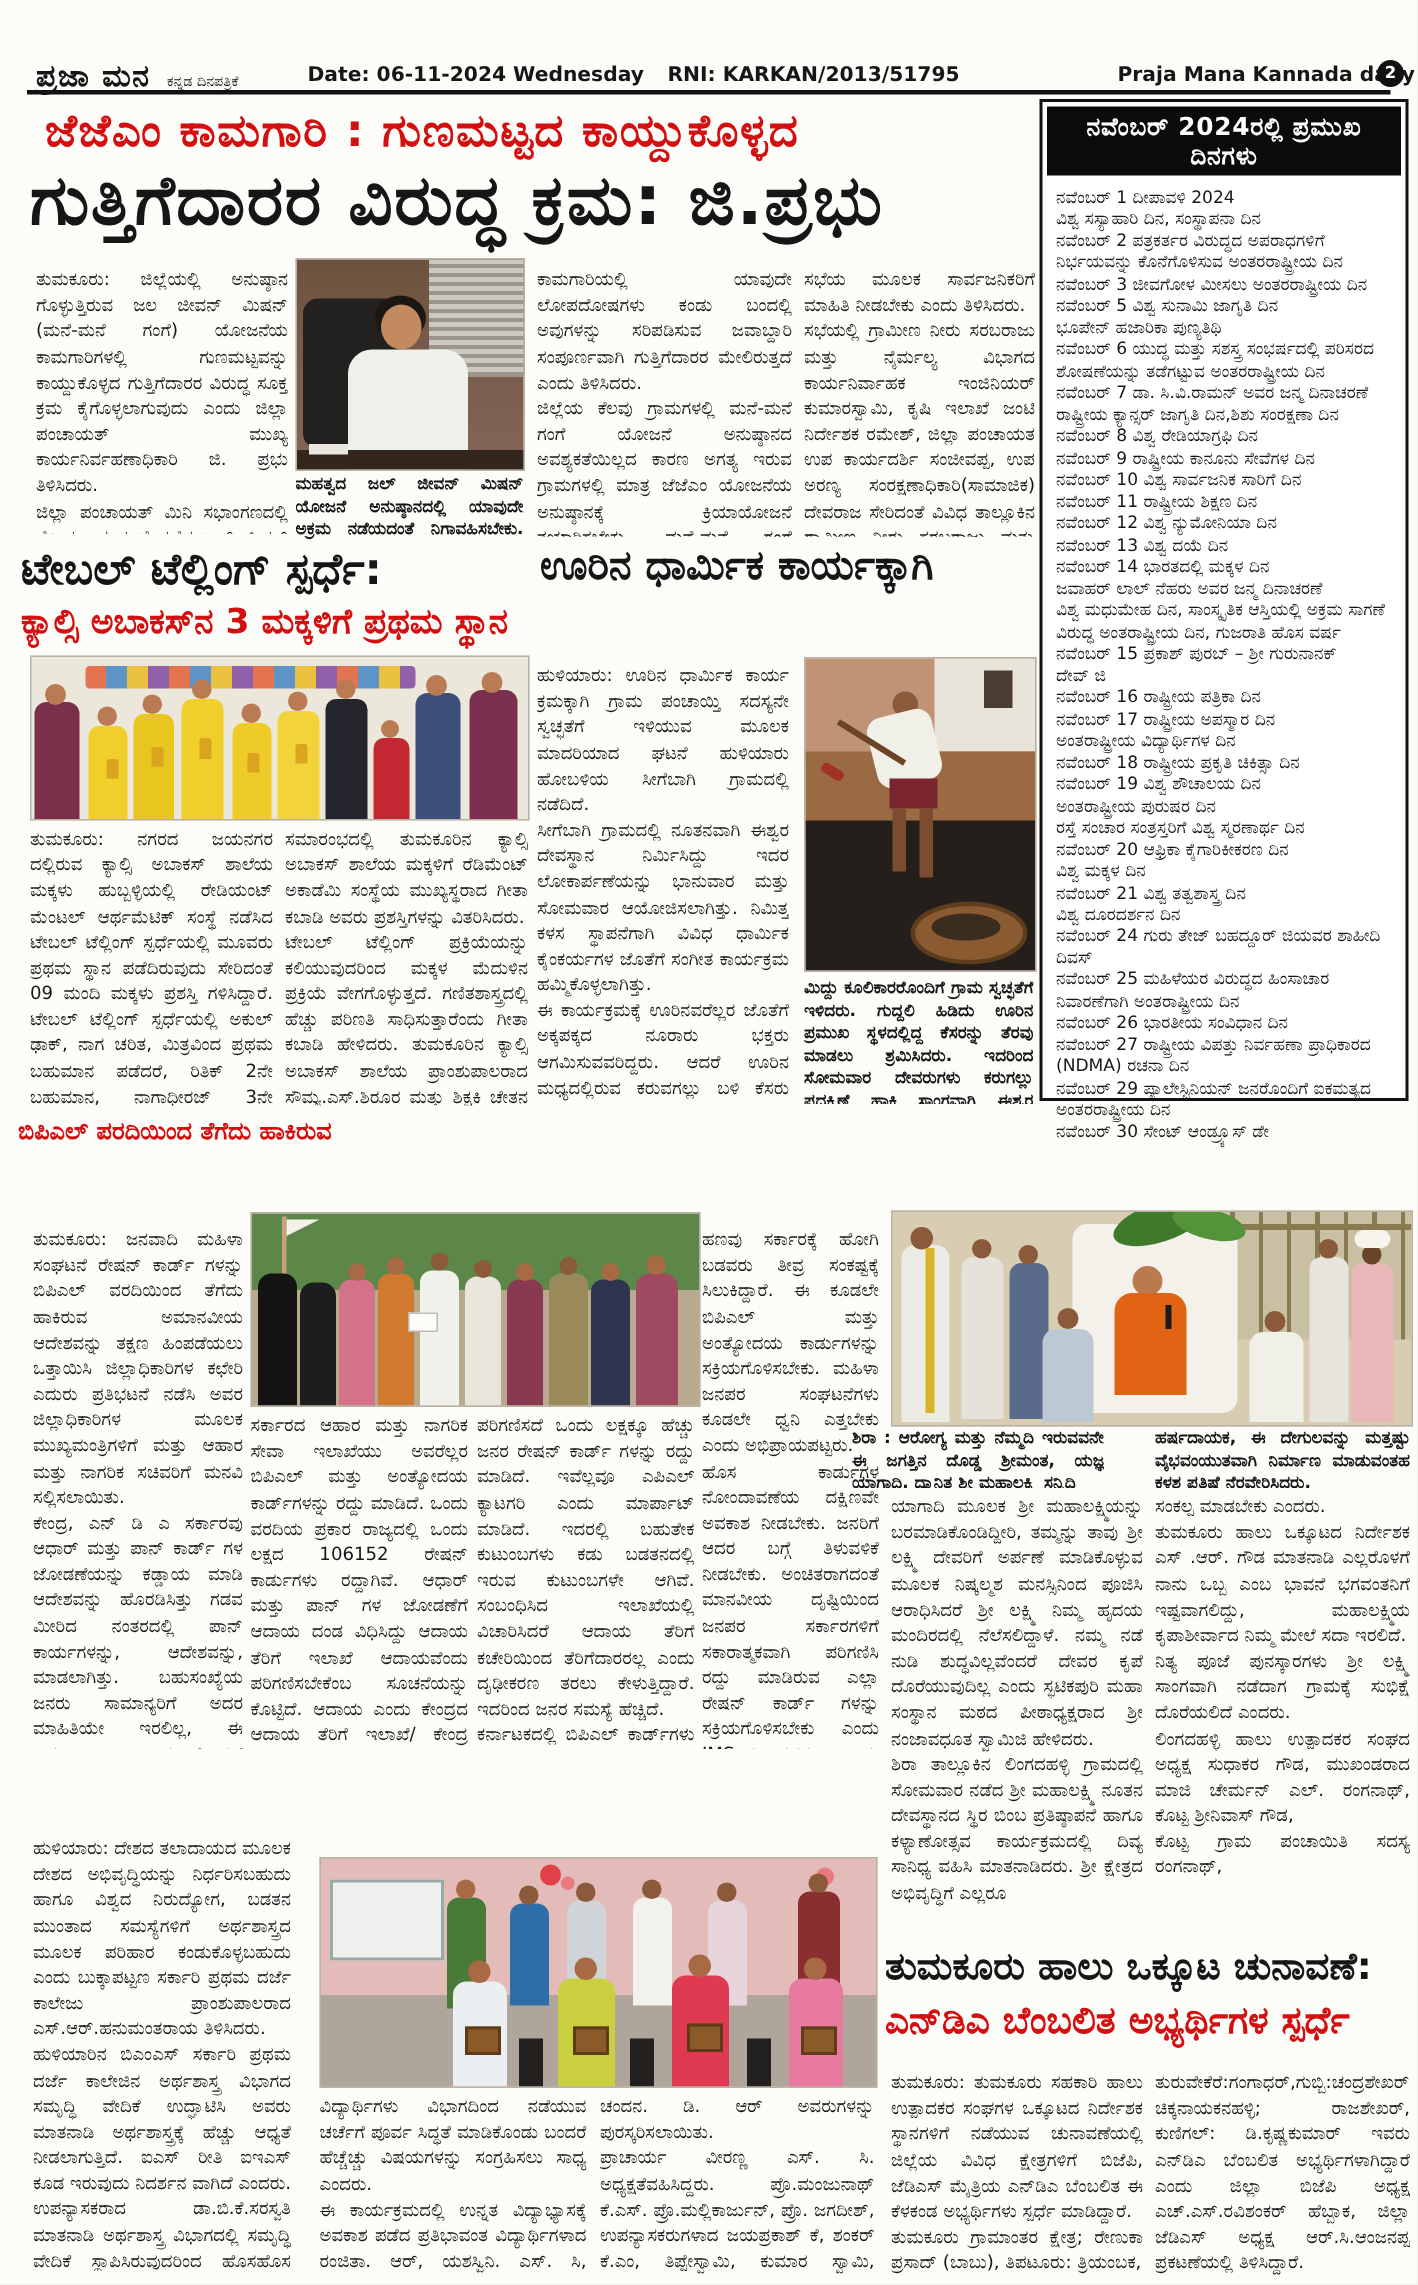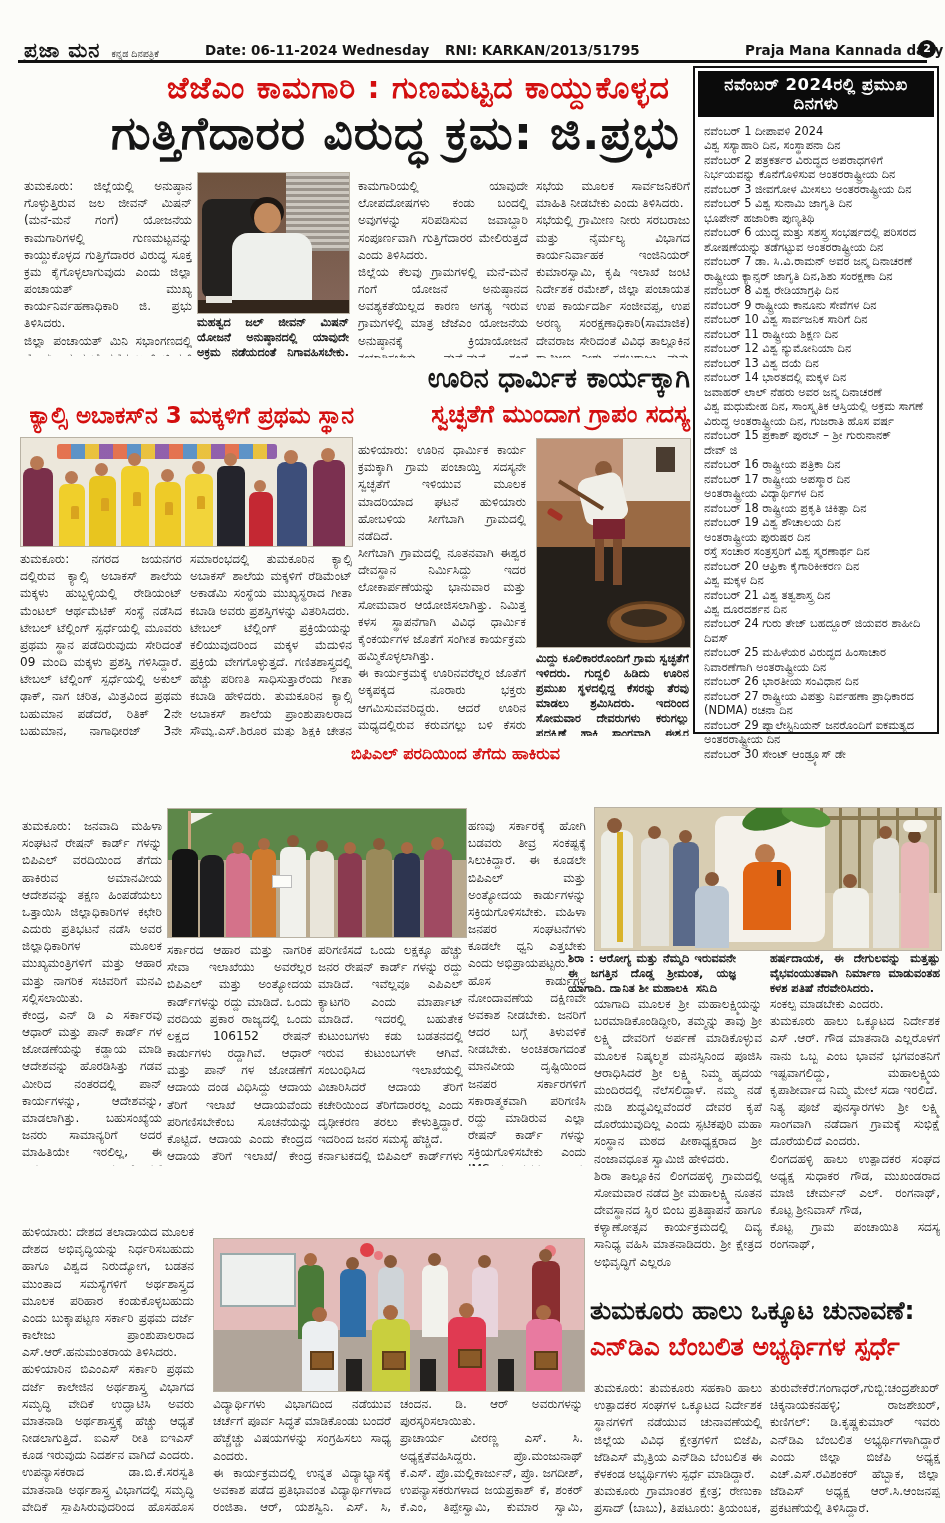--- a/index.html
+++ b/index.html
@@ -1,21 +1,21 @@
 <!DOCTYPE html>
 <html><head>
 <meta charset="utf-8">
 <style>
   html,body{margin:0;padding:0;background:#e9e7e2}
   .pg{position:relative;width:945px;height:1523px;margin:0 auto;background:#fcfcf9;
       font-family:"DejaVu Sans",sans-serif;color:#161616;overflow:hidden}
   .abs{position:absolute}
   .bt{font-size:12.1px;line-height:1.42;text-align:justify;white-space:pre-line;overflow:hidden}
   .cap{font-weight:bold;font-size:11.3px;line-height:1.32;text-align:justify;white-space:pre-line;overflow:hidden}
-  .hl{font-weight:bold;text-align:right}
+  .hl{font-weight:bold;text-align:left}
   .red{color:#d30f0f}
   .ph{position:absolute;overflow:hidden;background:#cfc8ba;border:1px solid #b9b2a4}
   .s{position:absolute}
   .rule{position:absolute;background:#111}
   .mast{font-weight:bold;font-size:13.5px}
   .evbox{position:absolute;border:2px solid #111;background:#fff}
   .evtitle{background:#0b0b0b;color:#fff;font-weight:bold;font-size:16.5px;text-align:center;
            margin:3px;padding:4px 2px;letter-spacing:.5px}
   .evlist{font-size:11.4px;line-height:1.27;padding:4px 9px 6px 9px;white-space:pre-line;text-align:justify}
 </style>
@@ -99,20 +99,21 @@
 ನವೆಂಬರ್ 25   ಮಹಿಳೆಯರ ವಿರುದ್ಧದ ಹಿಂಸಾಚಾರ
 ನಿವಾರಣೆಗಾಗಿ ಅಂತರಾಷ್ಟ್ರೀಯ ದಿನ
 ನವೆಂಬರ್ 26  ಭಾರತೀಯ ಸಂವಿಧಾನ ದಿನ
 ನವೆಂಬರ್ 27  ರಾಷ್ಟ್ರೀಯ ವಿಪತ್ತು ನಿರ್ವಹಣಾ ಪ್ರಾಧಿಕಾರದ
 (NDMA) ರಚನಾ ದಿನ
 ನವೆಂಬರ್ 29  ಪ್ಯಾಲೇಸ್ಟಿನಿಯನ್ ಜನರೊಂದಿಗೆ ಐಕಮತ್ಯದ
 ಅಂತರರಾಷ್ಟ್ರೀಯ ದಿನ
 ನವೆಂಬರ್ 30  ಸೇಂಟ್ ಆಂಡ್ರ್ಯೂಸ್ ಡೇ</div>
   </div>
 
+  <div class="abs hl" style="left:14px;top:362px;width:340px;font-size:29px">ಟೇಬಲ್ ಟೆಲ್ಲಿಂಗ್ ಸ್ಪರ್ಧೆ:</div>
   <div class="abs hl red" style="left:14px;top:402px;width:340px;font-size:23px">ಕ್ಯಾಲ್ಸಿ ಅಬಾಕಸ್‌ನ 3 ಮಕ್ಕಳಿಗೆ ಪ್ರಥಮ ಸ್ಥಾನ</div>
 
   <div class="ph" style="left:20px;top:437px;width:331px;height:108px;background:#ece7db">
     <div class="s" style="left:36px;top:6px;width:220px;height:15px;border-radius:3px;opacity:.8;
          background:repeating-linear-gradient(90deg,#e2562e 0 14px,#3a7ec2 14px 28px,#e9b818 28px 42px,#7a3fa0 42px 56px)"></div>
     <div class="s" style="left:2px;top:30px;width:30px;height:78px;background:#7a2f4a;border-radius:8px 8px 0 0"></div>
     <div class="s" style="left:9px;top:18px;width:14px;height:14px;border-radius:50%;background:#b97a54"></div>
     <div class="s" style="left:38px;top:46px;width:26px;height:62px;background:#f0cf2b;border-radius:7px 7px 0 0"></div>
     <div class="s" style="left:44px;top:33px;width:13px;height:13px;border-radius:50%;background:#b97a54"></div>
     <div class="s" style="left:68px;top:38px;width:27px;height:70px;background:#e8c51f;border-radius:7px 7px 0 0"></div>
@@ -137,21 +138,20 @@
     <div class="s" style="left:144px;top:64px;width:8px;height:13px;background:#d9a41e;border-radius:2px 2px 0 0"></div>
     <div class="s" style="left:176px;top:58px;width:8px;height:13px;background:#d9a41e;border-radius:2px 2px 0 0"></div>
   </div>
 
   <div class="abs bt" style="left:20px;top:551px;width:162px;height:186px">ತುಮಕೂರು: ನಗರದ ಜಯನಗರ ದಲ್ಲಿರುವ ಕ್ಯಾಲ್ಸಿ ಅಬಾಕಸ್ ಶಾಲೆಯ ಮಕ್ಕಳು ಹುಬ್ಬಳ್ಳಿಯಲ್ಲಿ ರೇಡಿಯಂಟ್ ಮೆಂಟಲ್ ಆರ್ಥಮೆಟಿಕ್ ಸಂಸ್ಥೆ ನಡೆಸಿದ ಟೇಬಲ್ ಟೆಲ್ಲಿಂಗ್ ಸ್ಪರ್ಧೆಯಲ್ಲಿ ಮೂವರು ಪ್ರಥಮ ಸ್ಥಾನ ಪಡೆದಿರುವುದು ಸೇರಿದಂತೆ 09 ಮಂದಿ ಮಕ್ಕಳು ಪ್ರಶಸ್ತಿ ಗಳಿಸಿದ್ದಾರೆ. ಟೇಬಲ್ ಟೆಲ್ಲಿಂಗ್ ಸ್ಪರ್ಧೆಯಲ್ಲಿ ಅಕುಲ್ ಢಾಕ್, ನಾಗ ಚರಿತ, ಮಿತ್ರವಿಂದ ಪ್ರಥಮ ಬಹುಮಾನ ಪಡೆದರೆ, ರಿತಿಕ್ 2ನೇ ಬಹುಮಾನ, ನಾಗಾಧೀರಜ್ 3ನೇ ಬಹುಮಾನ ಗಳಿಸಿದರು. ವಿದ್ಯಾರ್ಥಿಗಳಾದ ತನ್ವಿತಾ ಬಿ.ಎಂ., ಧ್ರುವಿ, ಗನಿಷ್ಕಾ ಮತ್ತು ಹಸ್ಮಿತಾ ಸಮಾಧಾನಕರ ಬಹುಮಾನ ಪಡೆದರು.
 ಹುಬ್ಬಳ್ಳಿಯಲ್ಲಿ ನಡೆದ ಪ್ರಶಸ್ತಿ ಪ್ರದಾನ</div>
   <div class="abs bt" style="left:190px;top:551px;width:162px;height:186px">ಸಮಾರಂಭದಲ್ಲಿ ತುಮಕೂರಿನ ಕ್ಯಾಲ್ಸಿ ಅಬಾಕಸ್ ಶಾಲೆಯ ಮಕ್ಕಳಿಗೆ ರೆಡಿಮೆಂಟ್ ಅಕಾಡೆಮಿ ಸಂಸ್ಥೆಯ ಮುಖ್ಯಸ್ಥರಾದ ಗೀತಾ ಕಬಾಡಿ ಅವರು ಪ್ರಶಸ್ತಿಗಳನ್ನು ವಿತರಿಸಿದರು.
 ಟೇಬಲ್ ಟೆಲ್ಲಿಂಗ್ ಪ್ರಕ್ರಿಯೆಯನ್ನು ಕಲಿಯುವುದರಿಂದ ಮಕ್ಕಳ ಮೆದುಳಿನ ಪ್ರಕ್ರಿಯೆ ವೇಗಗೊಳ್ಳುತ್ತದೆ. ಗಣಿತಶಾಸ್ತ್ರದಲ್ಲಿ ಹೆಚ್ಚು ಪರಿಣತಿ ಸಾಧಿಸುತ್ತಾರೆಂದು ಗೀತಾ ಕಬಾಡಿ ಹೇಳಿದರು. ತುಮಕೂರಿನ ಕ್ಯಾಲ್ಸಿ ಅಬಾಕಸ್ ಶಾಲೆಯ ಪ್ರಾಂಶುಪಾಲರಾದ ಸೌಮ್ಯ.ಎಸ್.ಶಿರೂರ ಮತ್ತು ಶಿಕ್ಷಕಿ ಚೇತನ ಅವರು ಪ್ರಶಸ್ತಿ ಪ್ರದಾನ ಕಾರ್ಯಕ್ರಮದಲ್ಲಿ ಹಾಜರಿದ್ದರು.</div>
 
   <div class="abs hl" style="left:360px;top:362px;width:330px;font-size:27px">ಊರಿನ ಧಾರ್ಮಿಕ ಕಾರ್ಯಕ್ಕಾಗಿ</div>
-  <div class="abs hl red" style="left:360px;top:400px;width:330px;font-size:24px">ಸ್ವಚ್ಛತೆಗೆ ಮುಂದಾಗ ಗ್ರಾಪಂ ಸದಸ್ಯ</div>
 
   <div class="abs bt" style="left:358px;top:442px;width:168px;height:294px">ಹುಳಿಯಾರು: ಊರಿನ ಧಾರ್ಮಿಕ ಕಾರ್ಯ ಕ್ರಮಕ್ಕಾಗಿ ಗ್ರಾಮ ಪಂಚಾಯ್ತಿ ಸದಸ್ಯನೇ ಸ್ವಚ್ಛತೆಗೆ ಇಳಿಯುವ ಮೂಲಕ ಮಾದರಿಯಾದ ಘಟನೆ ಹುಳಿಯಾರು ಹೋಬಳಿಯ ಸೀಗೆಬಾಗಿ ಗ್ರಾಮದಲ್ಲಿ ನಡೆದಿದೆ.
 ಸೀಗೆಬಾಗಿ ಗ್ರಾಮದಲ್ಲಿ ನೂತನವಾಗಿ ಈಶ್ವರ ದೇವಸ್ಥಾನ ನಿರ್ಮಿಸಿದ್ದು ಇದರ ಲೋಕಾರ್ಪಣೆಯನ್ನು ಭಾನುವಾರ ಮತ್ತು ಸೋಮವಾರ ಆಯೋಜಿಸಲಾಗಿತ್ತು. ನಿಮಿತ್ತ ಕಳಸ ಸ್ಥಾಪನೆಗಾಗಿ ವಿವಿಧ ಧಾರ್ಮಿಕ ಕೈಂಕರ್ಯಗಳ ಜೊತೆಗೆ ಸಂಗೀತ ಕಾರ್ಯಕ್ರಮ ಹಮ್ಮಿಕೊಳ್ಳಲಾಗಿತ್ತು.
 ಈ ಕಾರ್ಯಕ್ರಮಕ್ಕೆ ಊರಿನವರೆಲ್ಲರ ಜೊತೆಗೆ ಅಕ್ಕಪಕ್ಕದ ನೂರಾರು ಭಕ್ತರು ಆಗಮಿಸುವವರಿದ್ದರು. ಆದರೆ ಊರಿನ ಮಧ್ಯದಲ್ಲಿರುವ ಕರುವಗಲ್ಲು ಬಳಿ ಕೆಸರು ನಿಂತು ಅನೈರ್ಮಲ್ಯ ತಾಣವಾಗಿತ್ತು. ಇದು ಮಡಿಯಿಂದ ಮಾಡುವ ಧಾರ್ಮಿಕ ಚಟುವಟಿಕೆಗಳಿಗೆ ತೊಡಕಾಗಿತ್ತು. ಗ್ರಾಪಂ ಸ್ಕ್ಯಾವೆಂಜರ್ಸ್ ಕರೆಸಿ ಕ್ಲೀನ್ ಮಾಡಿಸಲು ದೀಪಾವಳಿ, ರಾಜ್ಯೋತ್ಸವ, ಭಾನುವಾರ ಹೀಗೆ ಸಾಲುಸಾಲು ರಜೆ ಇತ್ತು.
 ಹಾಗಾಗಿ ಗ್ರಾಪಂ ಸದಸ್ಯ ಗಂಗಾಧರ್ ಅವರೇ</div>
 
   <div class="ph" style="left:536px;top:438px;width:153px;height:208px">
     <div class="s" style="left:0;top:0;right:0;height:34%;background:#c09377"></div>
     <div class="s" style="left:56%;top:0;width:44%;height:30%;background:#e9e4da"></div>
     <div class="s" style="left:78%;top:4%;width:12%;height:12%;background:#4a3c30"></div>

